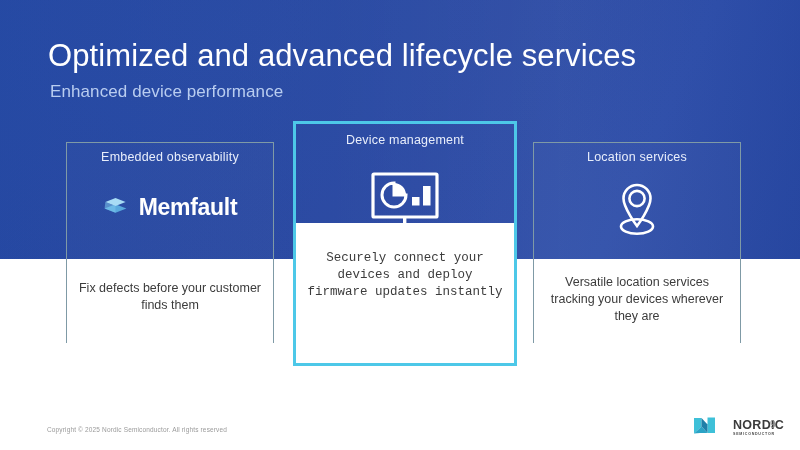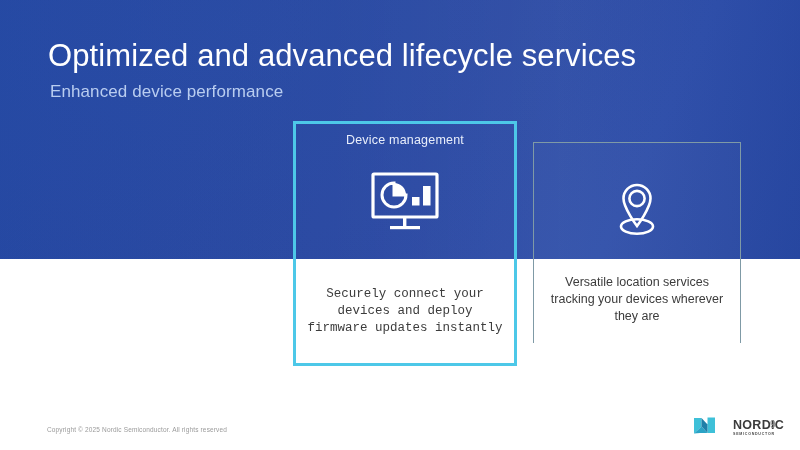--- a/index.html
+++ b/index.html
@@ -184,23 +184,43 @@
 </head>
 <body>
 
 <div id="slide">
 
   <div class="band"></div>
 
   <div class="title">Optimized and advanced lifecycle services</div>
   <div class="subtitle">Enhanced device performance</div>
 
+  <div class="card plain" style="left:66px; top:142px; width:208px; height:201px;">
+    <div class="card-top" style="height:116px;">
+      <div class="card-label" style="top:7px;">Embedded observability</div>
+      <div class="card-icon" style="top:44px; height:40px;">
+        <div class="memfault-lockup">
+          <span>
+            <svg width="25" height="21" viewBox="0 0 25 21" aria-hidden="true">
+              <path d="M12.5 9.2 L1.6 13.4 L12.5 17.8 L23.4 13.4 Z" fill="#5aa9dd"></path>
+              <path d="M12.5 3.0 L2.4 7.0 L12.5 11.1 L22.6 7.0 Z" fill="#a8dcf5"></path>
+              <path d="M12.5 11.1 L2.4 7.0 L1.6 13.4 L12.5 17.8 Z" fill="#7cc6ec" opacity="0.55"></path>
+            </svg>
+          </span>
+          <span class="memfault-word">Memfault</span>
+        </div>
+      </div>
+    </div>
+    <div class="card-bottom" style="height:85px;">
+      <div class="card-desc" style="top:21px;">Fix defects before your customer finds them</div>
+    </div>
+  </div>
 
   <div class="card highlight" style="left:293px; top:121px; width:224px; height:245px;">
-    <div class="card-top" style="height:135px;">
+    <div class="card-top" style="height:99px;">
       <div class="card-label" style="top:9px;">Device management</div>
       <div class="card-icon" style="top:42px; height:76px;">
         <span>
           <svg width="74" height="62" viewBox="0 0 74 62" aria-hidden="true">
             <rect x="5" y="3" width="64" height="43" rx="1" fill="none" stroke="#ffffff" stroke-width="3.2"></rect>
 
             <path d="M26 24 L26 12 A12 12 0 0 1 38 24 Z" fill="#ffffff"></path>
             <path d="M26 24 L38 24 A12 12 0 1 1 26 12 Z" fill="none" stroke="#ffffff" stroke-width="3"></path>
 
             <rect x="44" y="26" width="7.5" height="8.5" fill="#ffffff"></rect>
@@ -212,20 +232,21 @@
         </span>
       </div>
     </div>
     <div class="card-bottom" style="height:104px;font-family:Liberation Mono, monospace;">
       <div class="card-desc" style="top:27px;">Securely connect your devices and deploy firmware updates instantly</div>
     </div>
   </div>
 
   <div class="card plain" style="left:533px; top:142px; width:208px; height:201px;">
     <div class="card-top" style="height:116px;">
+      <div class="card-label" style="top:7px;">Location services</div>
       <div class="card-icon" style="top:38px; height:64px;">
         <span>
           <svg width="52" height="60" viewBox="0 0 52 60" aria-hidden="true">
             <path d="M26 4 A13.5 13.5 0 0 0 12.5 17.5 C12.5 27 26 45 26 45 C26 45 39.5 27 39.5 17.5 A13.5 13.5 0 0 0 26 4 Z" fill="none" stroke="#ffffff" stroke-width="2.6"></path>
             <circle cx="26" cy="17.5" r="7.6" fill="none" stroke="#ffffff" stroke-width="2.6"></circle>
             <ellipse cx="26" cy="45.5" rx="16" ry="7.2" fill="none" stroke="#ffffff" stroke-width="2.6"></ellipse>
           </svg>
         </span>
       </div>
     </div>

